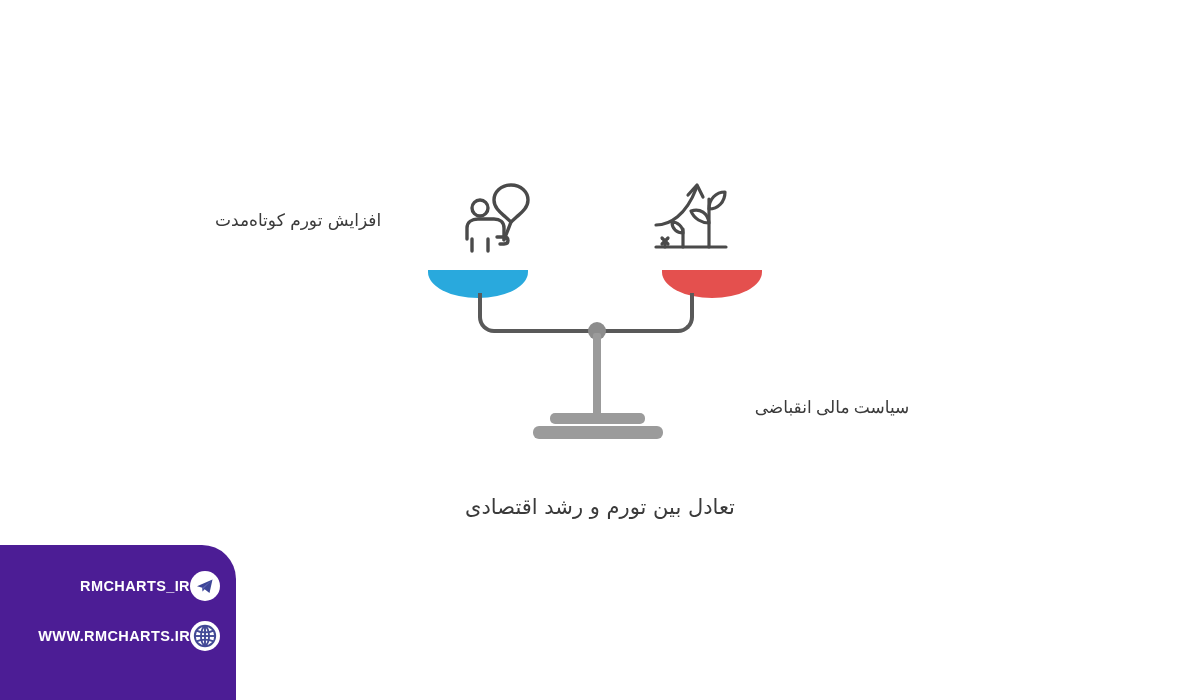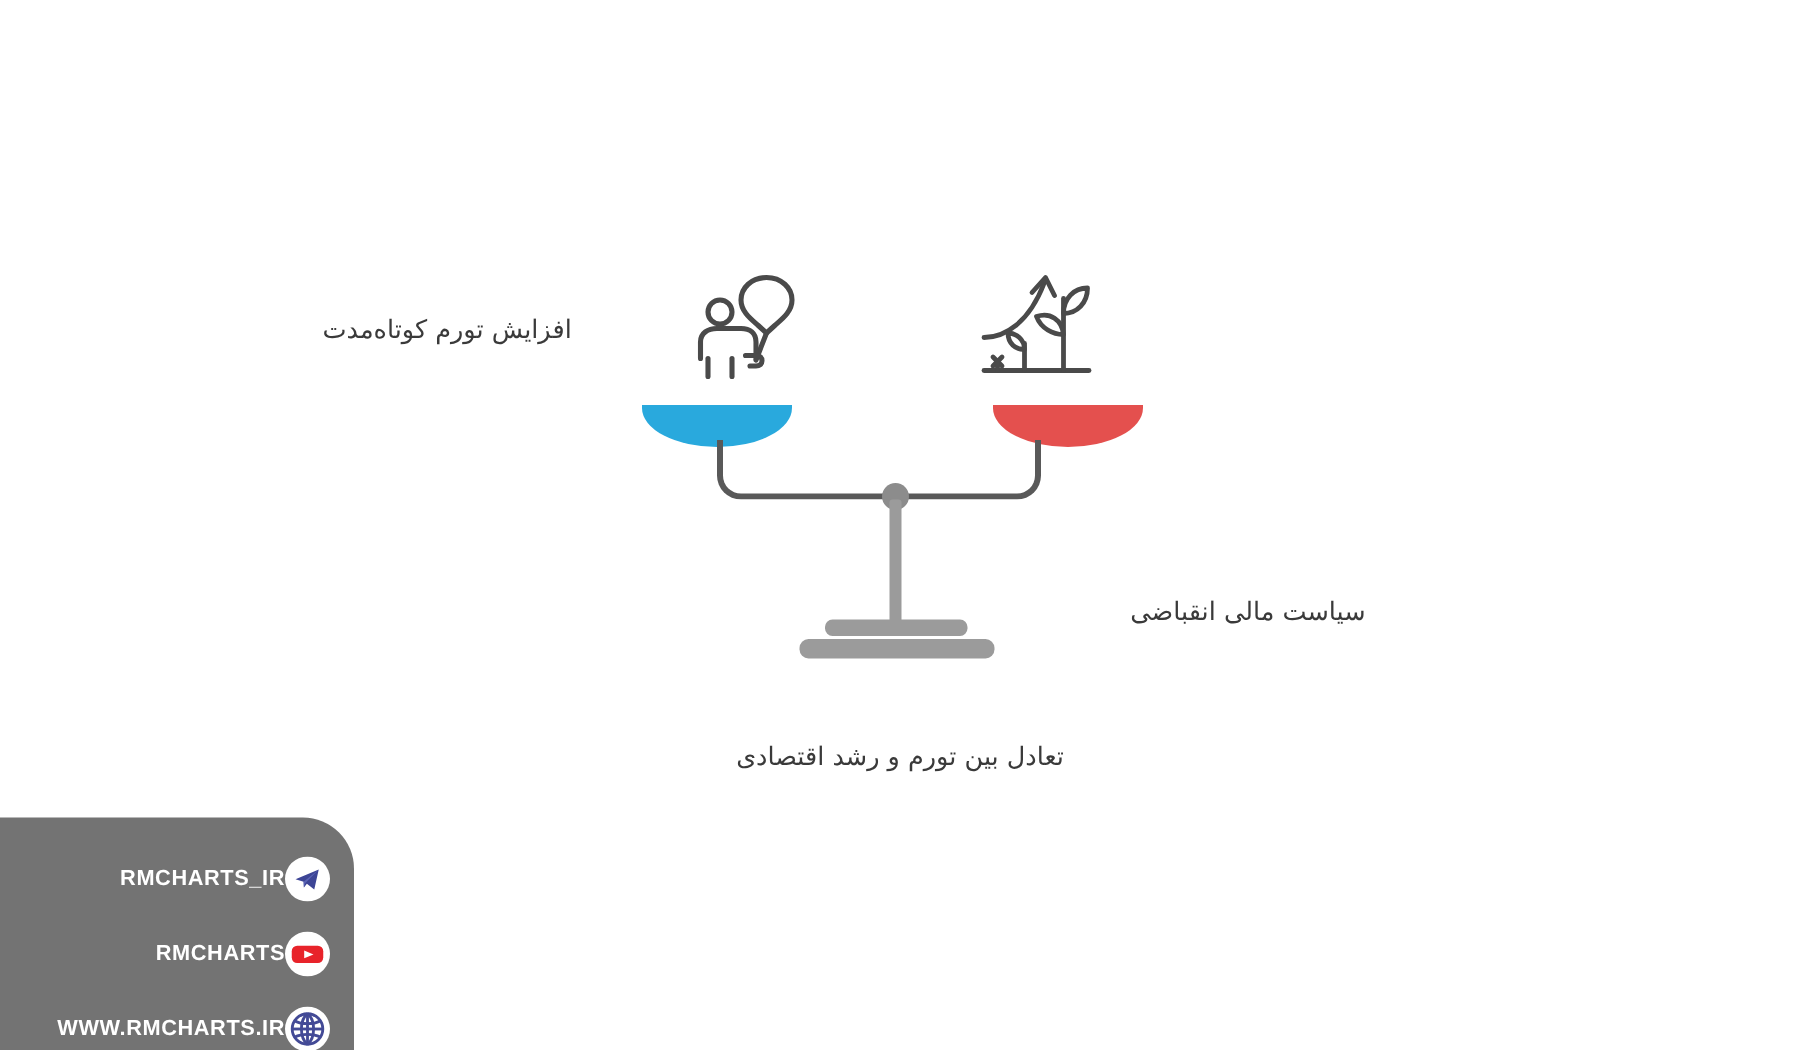--- a/index.html
+++ b/index.html
@@ -125,39 +125,40 @@
     right: 742px;
     top: 395px;
     text-align: center;
     width: 200px;
   }
   .lbl-fiscal {
     left: 732px;
     top: 395px;
     text-align: center;
     width: 200px;
+    font-family: Liberation Serif, serif;
   }
   .caption {
     position: absolute;
     left: 0;
     right: 0;
     top: 495px;
     text-align: center;
-    font-size: 17px;
+    font-size: 21px;
     color: #3a3a3a;
   }
 
   
   .brand-panel {
     position: absolute;
     left: 0;
     bottom: 0;
     width: 236px;
     height: 155px;
-    background: #737373;
+    background: #4c1d95;
     border-top-right-radius: 34px;
     box-sizing: border-box;
     padding: 16px 0 4px 14px;
   }
   .brand-row {
     display: flex;
     align-items: center;
     height: 50px;
   }
   .brand-icon {
@@ -249,30 +250,20 @@
       <span class="brand-icon">
         <svg viewBox="0 0 30 30" width="30" height="30">
           <circle cx="15" cy="15" r="15" fill="#ffffff"></circle>
           <path d="M7 15.2 L22.5 8.6 L19.5 22 L14.6 18.2 L12.6 20.6 L12.4 16.8 Z" fill="#3d4596"></path>
           <path d="M12.6 20.6 L12.4 16.8 L22.5 8.6 L13.6 17.6 Z" fill="#5a63b5"></path>
         </svg>
       </span>
       <span class="brand-text">RMCHARTS_IR</span>
     </div>
 
-    <div class="brand-row">
-      <span class="brand-icon">
-        <svg viewBox="0 0 30 30" width="30" height="30">
-          <circle cx="15" cy="15" r="15" fill="#ffffff"></circle>
-          <rect x="4.5" y="9.5" width="21" height="11.5" rx="3.6" fill="#e8232a"></rect>
-          <path d="M12.8 12.6 L19 15.25 L12.8 17.9 Z" fill="#ffffff"></path>
-        </svg>
-      </span>
-      <span class="brand-text">RMCHARTS</span>
-    </div>
 
     <div class="brand-row">
       <span class="brand-icon">
         <svg viewBox="0 0 30 30" width="30" height="30">
           <circle cx="15" cy="15" r="15" fill="#ffffff"></circle>
           <g stroke="#434a96" stroke-width="1.9" fill="none">
             <circle cx="15" cy="15" r="10.2"></circle>
             <path d="M15 4.8 L15 25.2"></path>
             <path d="M4.8 15 L25.2 15"></path>
             <path d="M15 4.8 C9.6 9 9.6 21 15 25.2"></path>

